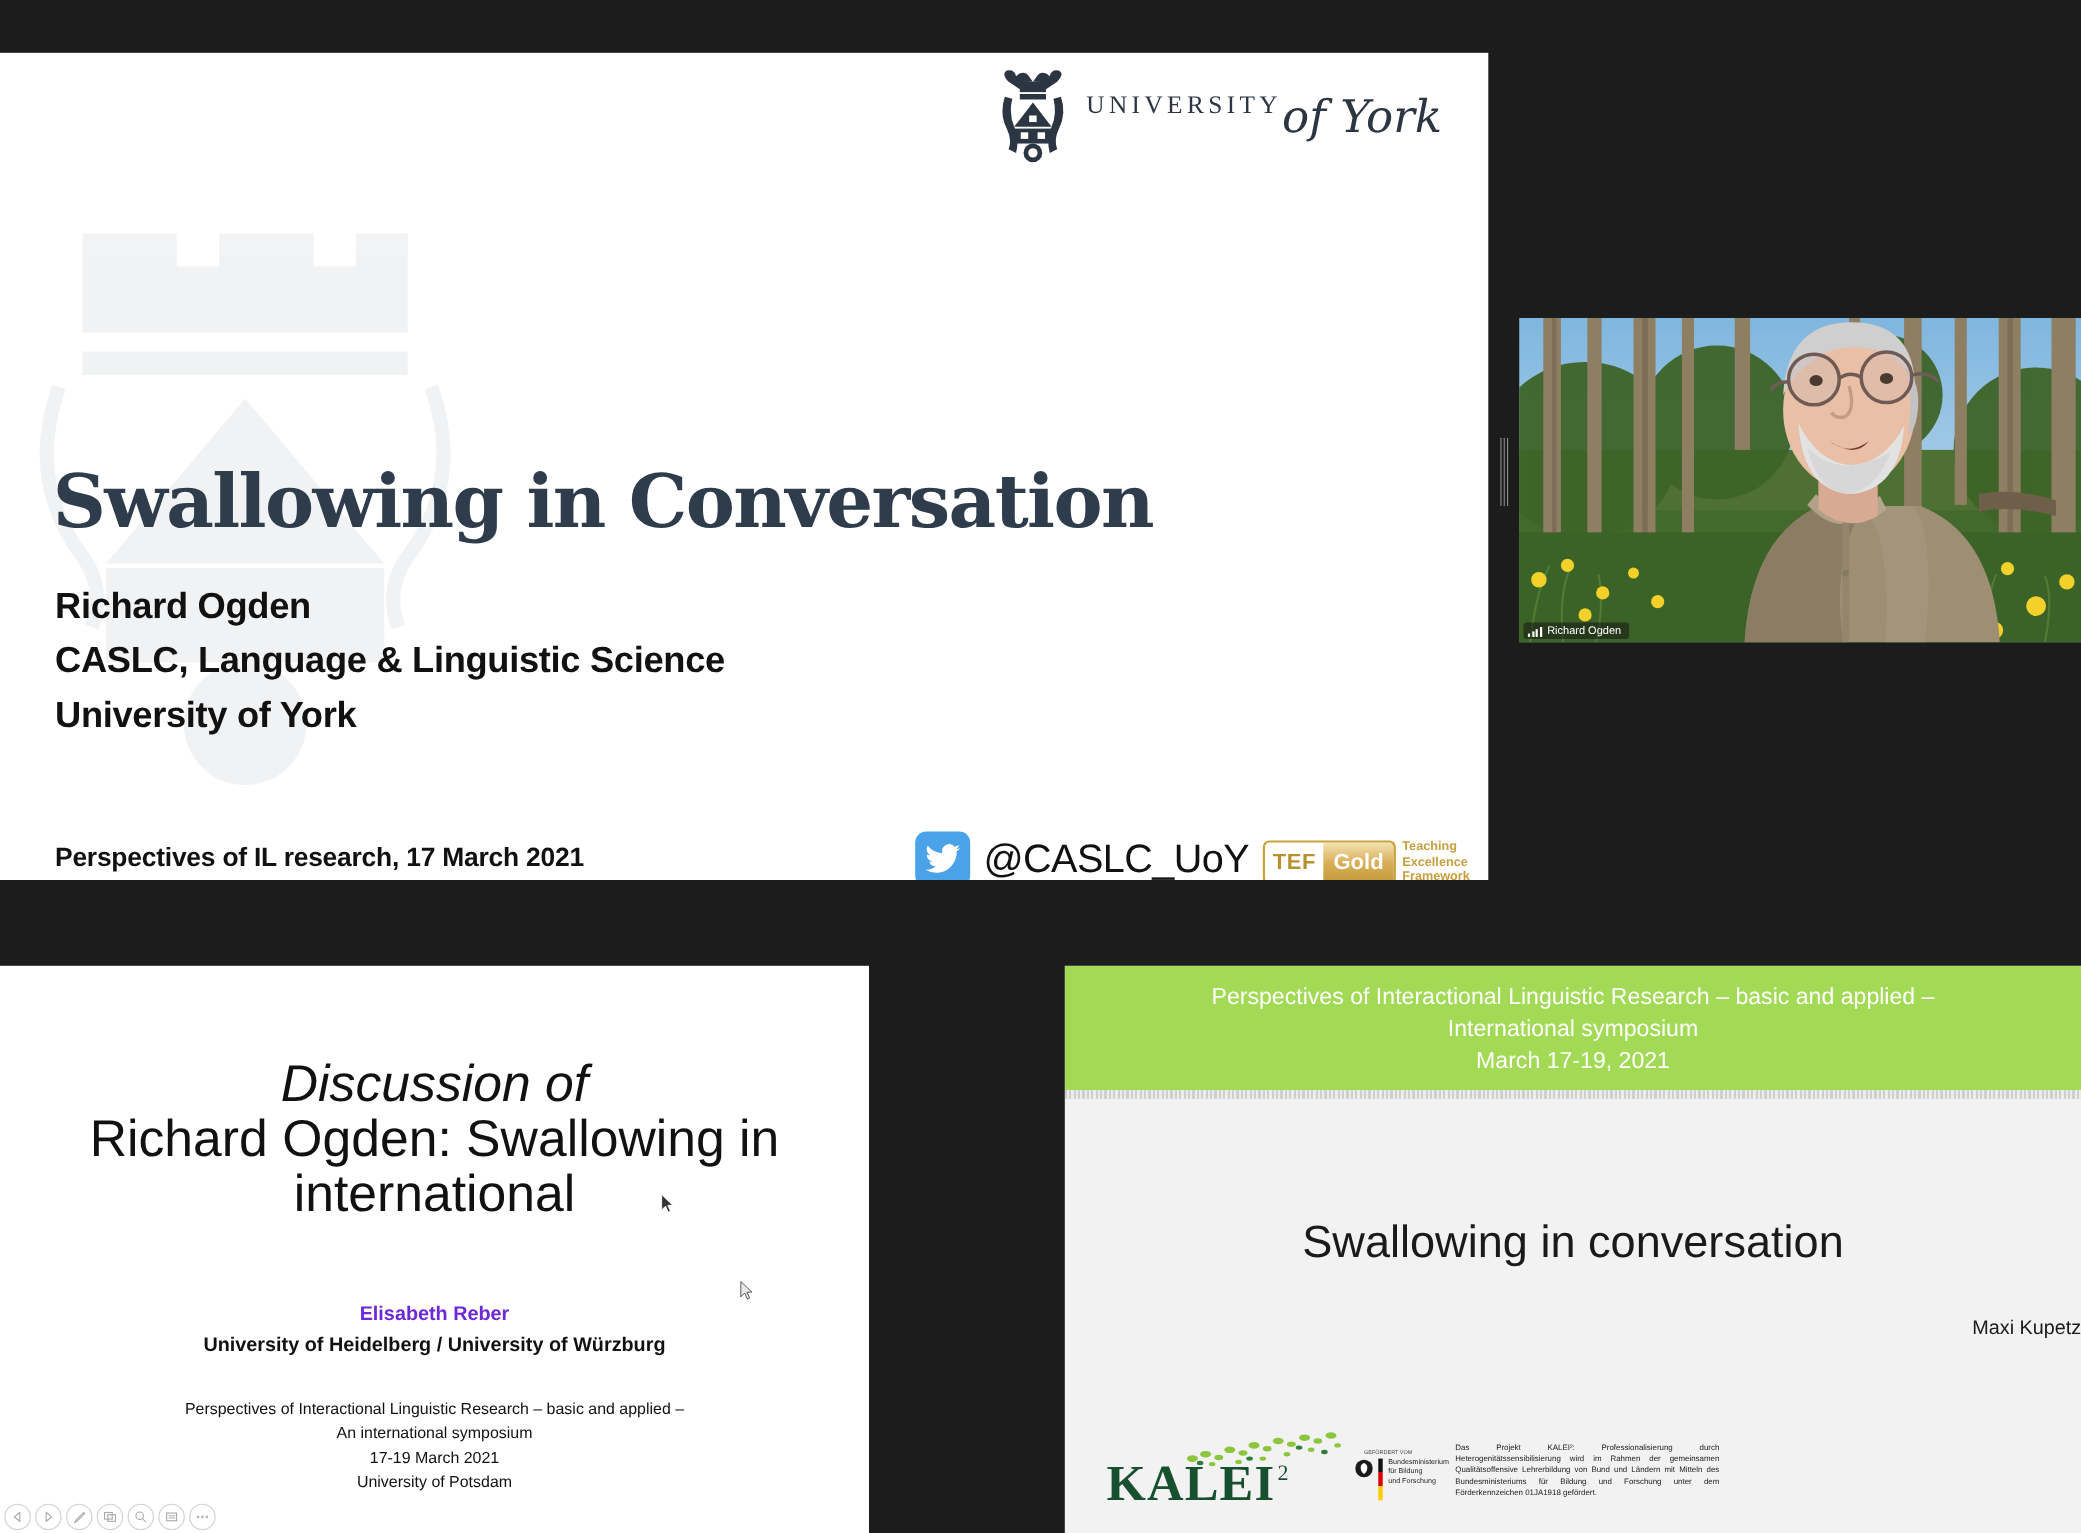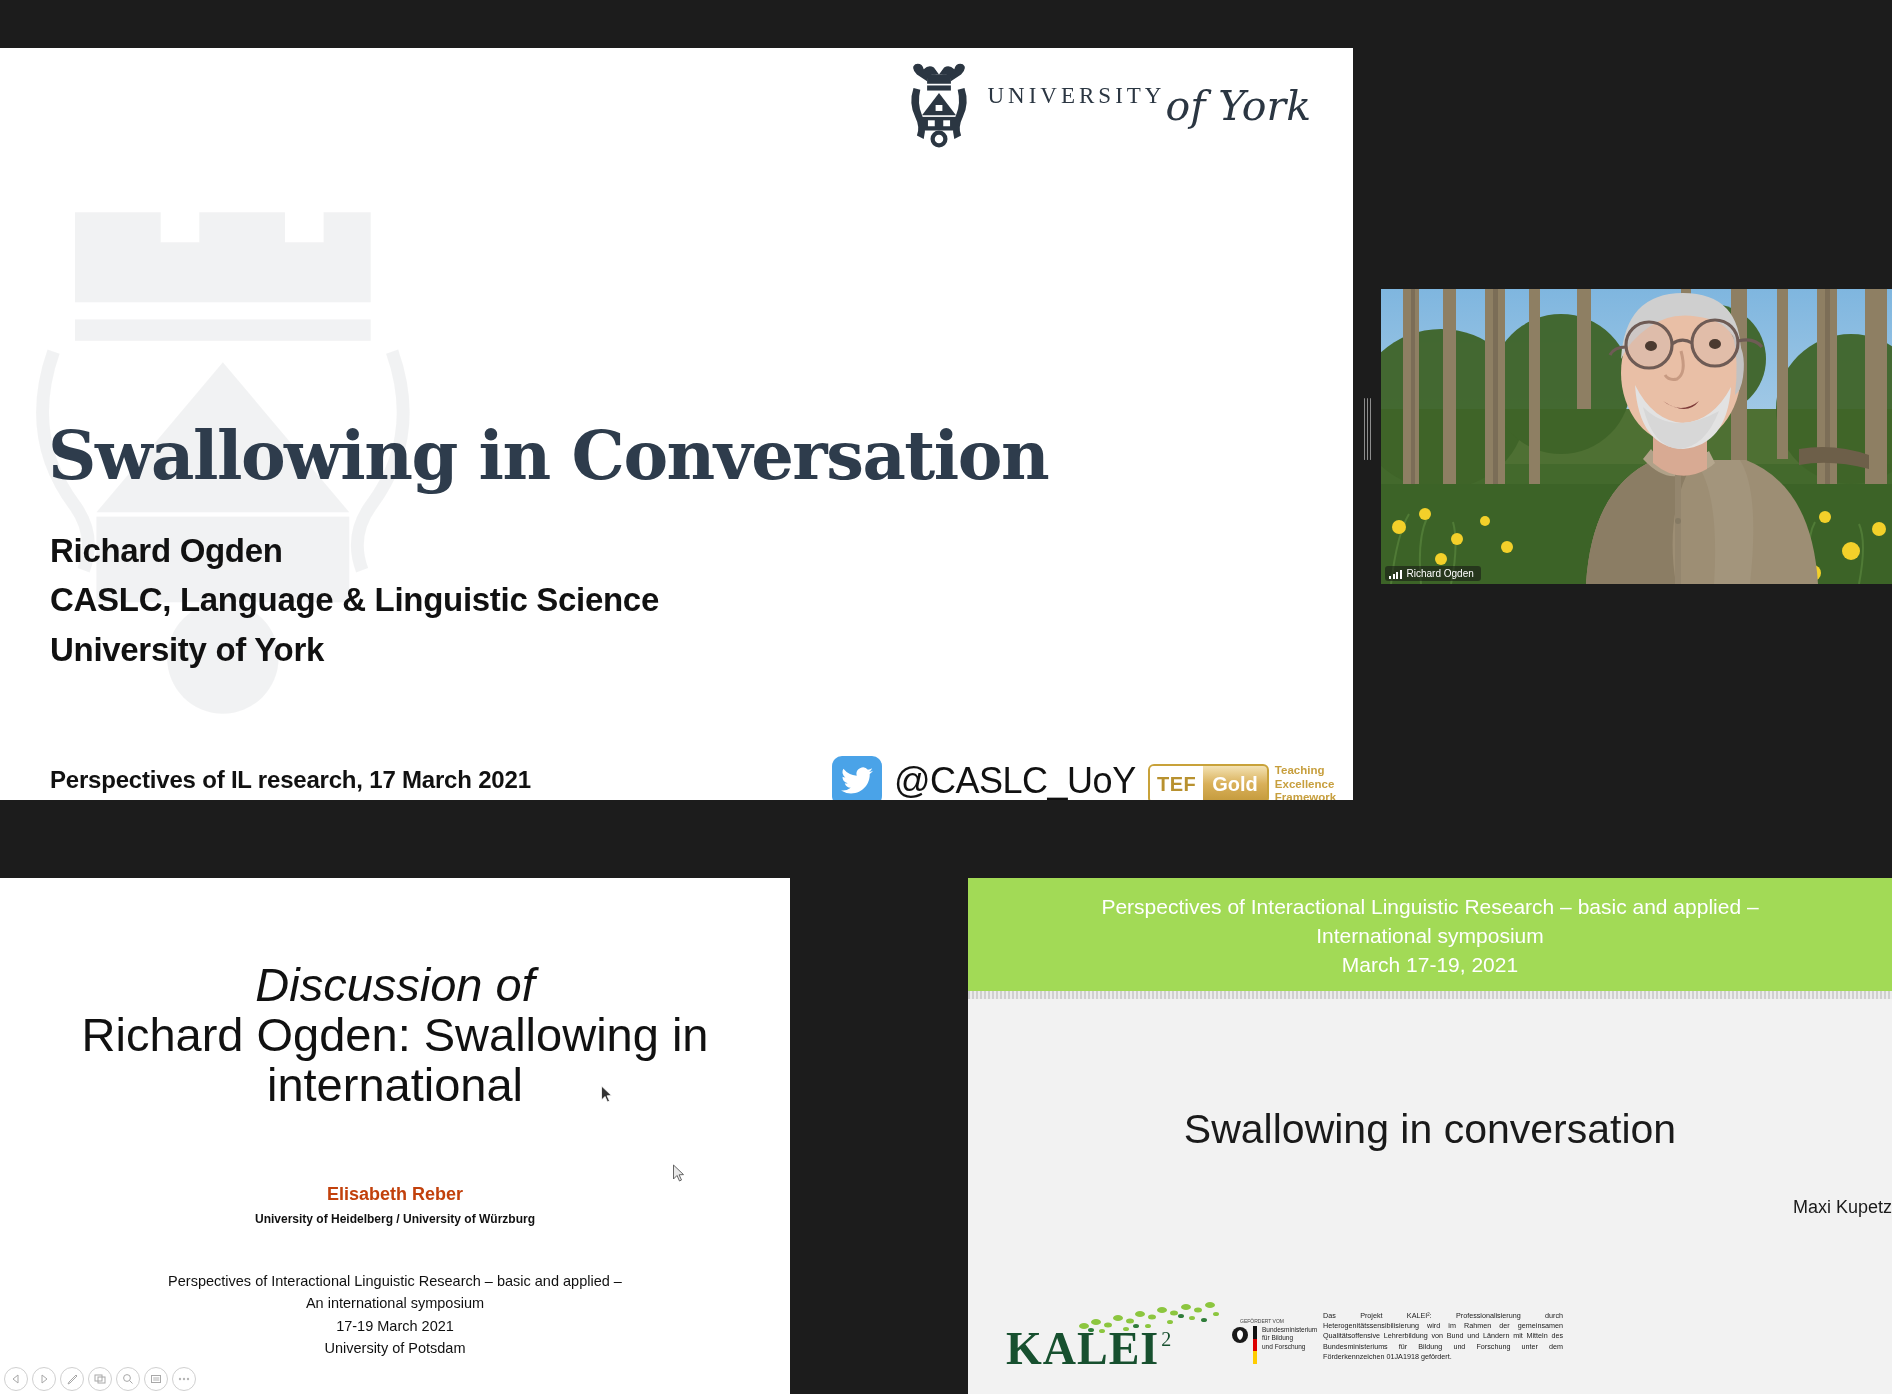--- a/index.html
+++ b/index.html
@@ -234,28 +234,28 @@
     padding: 0 70px;
     box-sizing: border-box;
   }
   #sl-title .ital { font-style: italic; }
   #sl-author-name {
     position: absolute; left: 0; right: 0; top: 306px;
     text-align: center;
     font-family: "Liberation Sans", sans-serif;
     font-weight: bold;
     font-size: 18px;
-    color: #c2410c;
+    color: #6d28d9;
   }
   #sl-author-affil {
     position: absolute; left: 0; right: 0; top: 334px;
     text-align: center;
     font-family: "Liberation Sans", sans-serif;
     font-weight: bold;
-    font-size: 12px;
+    font-size: 18px;
     color: #111;
   }
   #sl-meta {
     position: absolute;
     left: 0; right: 0; top: 392px;
     text-align: center;
     font-family: "Liberation Sans", sans-serif;
     font-size: 14.5px;
     line-height: 1.55;
     color: #111;

